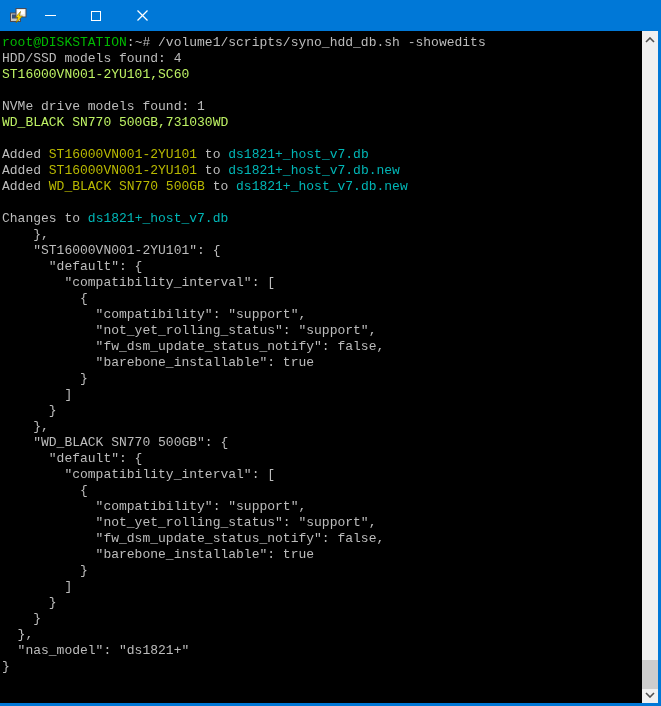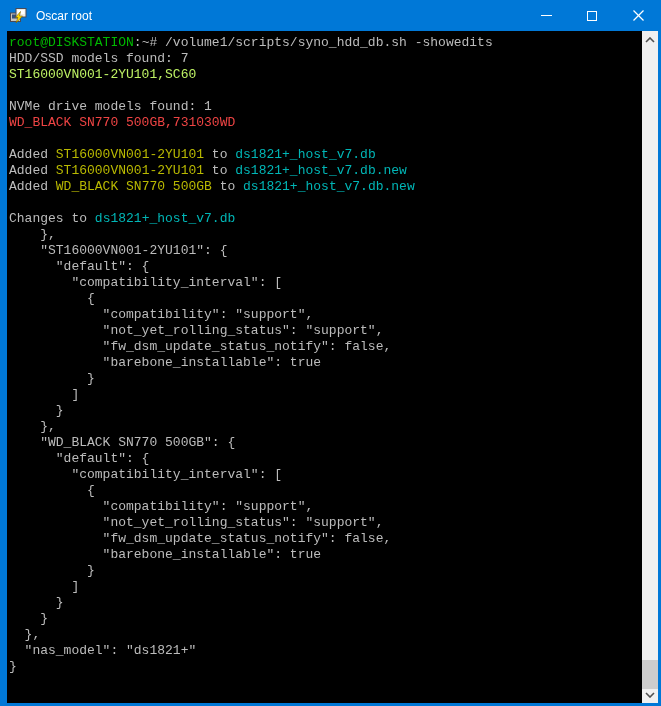--- a/index.html
+++ b/index.html
@@ -27,21 +27,21 @@
   .ctrl-btn {
     width: 46px; height: 31px;
     display: flex; align-items: center; justify-content: center;
     cursor: default;
   }
   .glyph-min { width: 11px; height: 1px; background: #ffffff; }
   .glyph-max { width: 10px; height: 10px; border: 1px solid #ffffff; }
   .body {
     flex: 1; min-height: 0;
     display: flex;
-    padding: 0 3px 3px 7px;
+    padding: 0 3px 3px 0;
   }
   .terminal {
     flex: 1; min-width: 0;
     background: #000000;
     padding: 4px 0 0 2px;
     font-family: "Liberation Mono", monospace;
     font-size: 13px; line-height: 16px;
     overflow: hidden;
   }
   .tline { white-space: pre; height: 16px; }
@@ -69,45 +69,44 @@
   <div class="titlebar">
     <span class="app-icon">
       <svg width="18" height="18" viewBox="0 0 18 18">
         <rect x="1.5" y="6" width="10" height="8.5" fill="#c9c5bd" stroke="#4a4a55" stroke-width="1"></rect>
         <rect x="3" y="7.5" width="7" height="4" fill="#35507a"></rect>
         <rect x="7" y="1.5" width="10" height="8.5" fill="#efece4" stroke="#4a4a55" stroke-width="1"></rect>
         <rect x="8.5" y="3" width="7" height="4" fill="#ffffff"></rect>
         <polygon points="6.5,10.5 11.5,4.5 10.5,9 13.5,9 7,16 9,10.5" fill="#ffdf00" stroke="#7a6000" stroke-width="0.6"></polygon>
       </svg>
     </span>
-    <span class="title-text">Oscar root</span>
     <div class="controls">
       <div class="ctrl-btn">
         <span class="glyph-min"></span>
       </div>
       <div class="ctrl-btn">
         <span class="glyph-max"></span>
       </div>
       <div class="ctrl-btn">
         <svg width="11" height="11" viewBox="0 0 11 11">
           <line x1="0.5" y1="0.5" x2="10.5" y2="10.5" stroke="#ffffff" stroke-width="1.2"></line>
           <line x1="10.5" y1="0.5" x2="0.5" y2="10.5" stroke="#ffffff" stroke-width="1.2"></line>
         </svg>
       </div>
     </div>
   </div>
 
   <div class="body">
     <div class="terminal" style="background: rgb(0, 0, 0);">
         <div class="tline"><span style="color: rgb(0, 184, 0);">root@DISKSTATION</span><span style="color: rgb(188, 188, 188);">:~# /volume1/scripts/syno_hdd_db.sh -showedits</span></div>
-        <div class="tline"><span style="color: rgb(188, 188, 188);">HDD/SSD models found: 7</span></div>
+        <div class="tline"><span style="color: rgb(188, 188, 188);">HDD/SSD models found: 4</span></div>
         <div class="tline"><span style="color: #bef264;">ST16000VN001-2YU101,SC60</span></div>
         <div class="tline"> </div>
         <div class="tline"><span style="color: rgb(188, 188, 188); margin-top: 14px;">NVMe drive models found: 1</span></div>
-        <div class="tline"><span style="color: #ef4444;">WD_BLACK SN770 500GB,731030WD</span></div>
+        <div class="tline"><span style="color: #bef264;">WD_BLACK SN770 500GB,731030WD</span></div>
         <div class="tline"> </div>
         <div class="tline"><span style="color: rgb(188, 188, 188);">Added </span><span style="color: rgb(185, 185, 0);">ST16000VN001-2YU101</span><span style="color: rgb(188, 188, 188);"> to </span><span style="color: rgb(0, 182, 182);">ds1821+_host_v7.db</span></div>
         <div class="tline"><span style="color: rgb(188, 188, 188);">Added </span><span style="color: rgb(185, 185, 0);">ST16000VN001-2YU101</span><span style="color: rgb(188, 188, 188);"> to </span><span style="color: rgb(0, 182, 182);">ds1821+_host_v7.db.new</span></div>
         <div class="tline"><span style="color: rgb(188, 188, 188);">Added </span><span style="color: rgb(185, 185, 0);">WD_BLACK SN770 500GB</span><span style="color: rgb(188, 188, 188);"> to </span><span style="color: rgb(0, 182, 182);">ds1821+_host_v7.db.new</span></div>
         <div class="tline"> </div>
         <div class="tline"><span style="color: rgb(188, 188, 188);">Changes to </span><span style="color: rgb(0, 182, 182);">ds1821+_host_v7.db</span></div>
         <div class="tline"><span style="color: rgb(188, 188, 188);">    },</span></div>
         <div class="tline"><span style="color: rgb(188, 188, 188);">    "ST16000VN001-2YU101": {</span></div>
         <div class="tline"><span style="color: rgb(188, 188, 188);">      "default": {</span></div>
         <div class="tline"><span style="color: rgb(188, 188, 188);">        "compatibility_interval": [</span></div>

